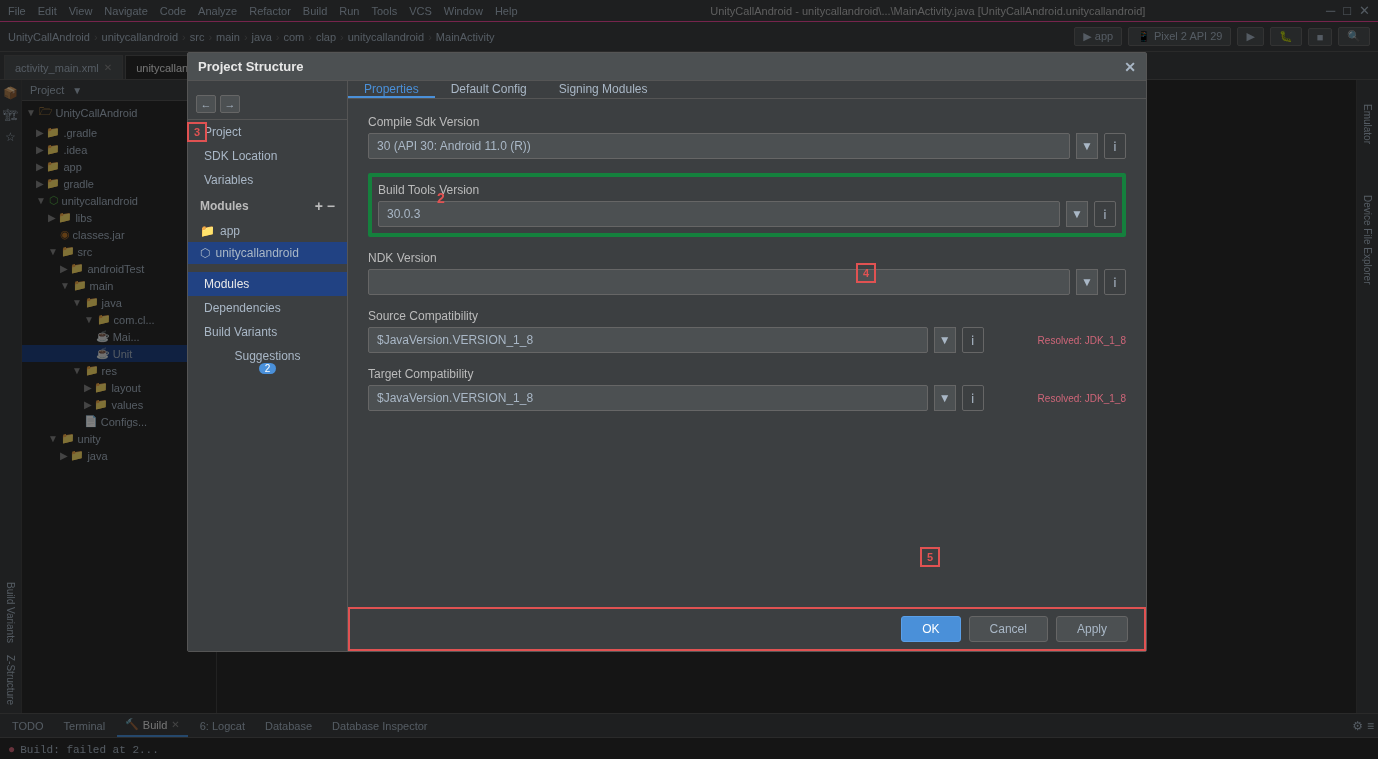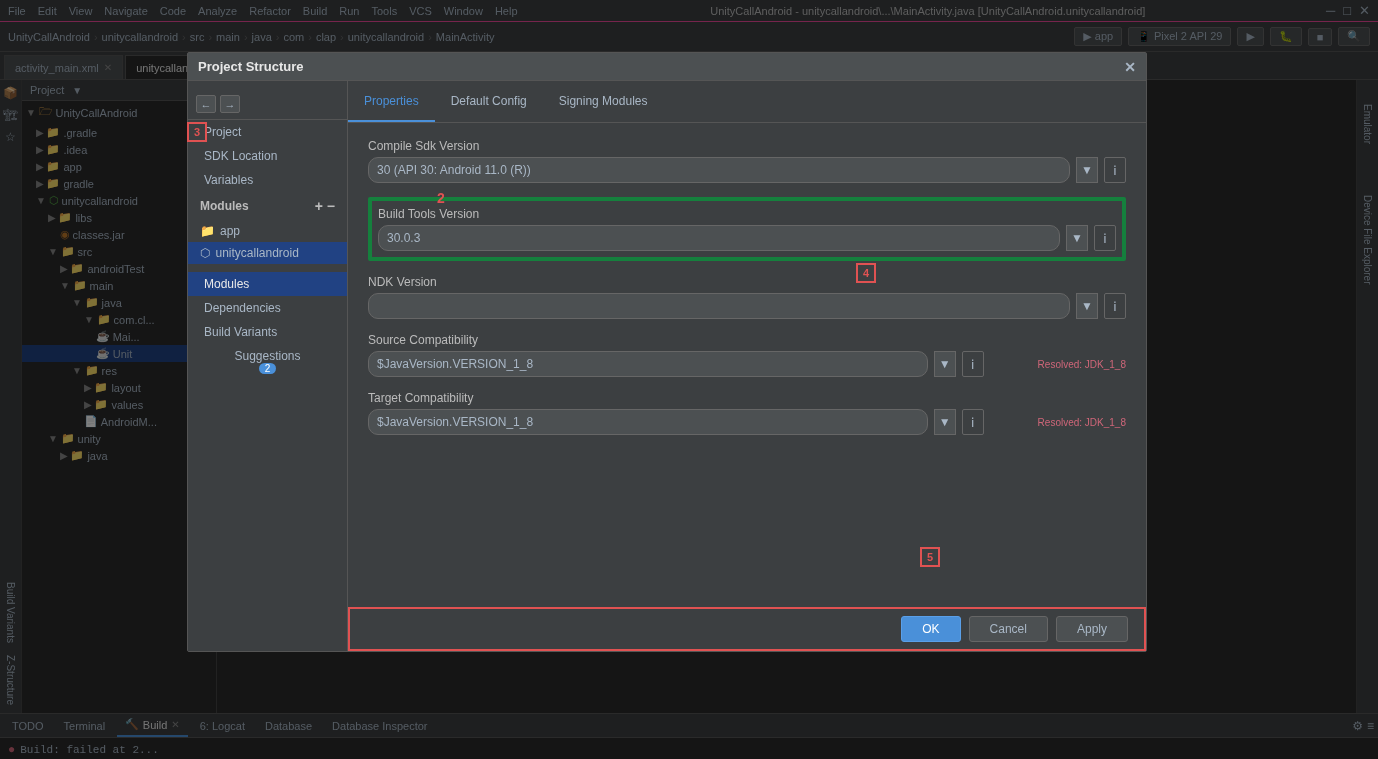--- a/index.html
+++ b/index.html
@@ -330,21 +330,21 @@
       padding: 0;
       display: flex;
       flex-direction: column;
     }
 
     
     .modal-tabs {
       display: flex;
       background: #3c3f41;
       border-bottom: 1px solid #555;
-      height: 42px;
+      height: 18px;
     }
     .modal-tab {
       padding: 0 16px;
       font-size: 12px;
       display: flex;
       align-items: center;
       cursor: pointer;
       color: #a9b7c6;
       border-bottom: 2px solid transparent;
     }
@@ -375,21 +375,21 @@
     }
     .form-select {
       flex: 1;
       background: #4c5052;
       border: 1px solid #666;
       color: #a9b7c6;
       padding: 4px 8px;
       font-size: 12px;
       height: 26px;
       appearance: none;
-      border-radius: 10px;
+      border-radius: 2px;
       cursor: pointer;
     }
     .dropdown-arrow {
       background: #4c5052;
       border: 1px solid #666;
       color: #a9b7c6;
       width: 22px; height: 26px;
       display: flex; align-items: center; justify-content: center;
       cursor: pointer; font-size: 12px;
     }
@@ -699,21 +699,21 @@
       <span class="folder-icon">📁</span>
       <span>layout</span>
     </div>
     <div class="tree-item tree-indent-5">
       <span class="arrow">▶</span>
       <span class="folder-icon">📁</span>
       <span>values</span>
     </div>
     <div class="tree-item tree-indent-5">
       <span style="color:#6897bb">📄</span>
-      <span>AndroidM...</span>
+      <span>Configs...</span>
     </div>
     <div class="tree-item tree-indent-2">
       <span class="arrow">▼</span>
       <span class="folder-icon">📁</span>
       <span>unity</span>
     </div>
     <div class="tree-item tree-indent-3">
       <span class="arrow">▶</span>
       <span class="folder-icon">📁</span>
       <span>java</span>

